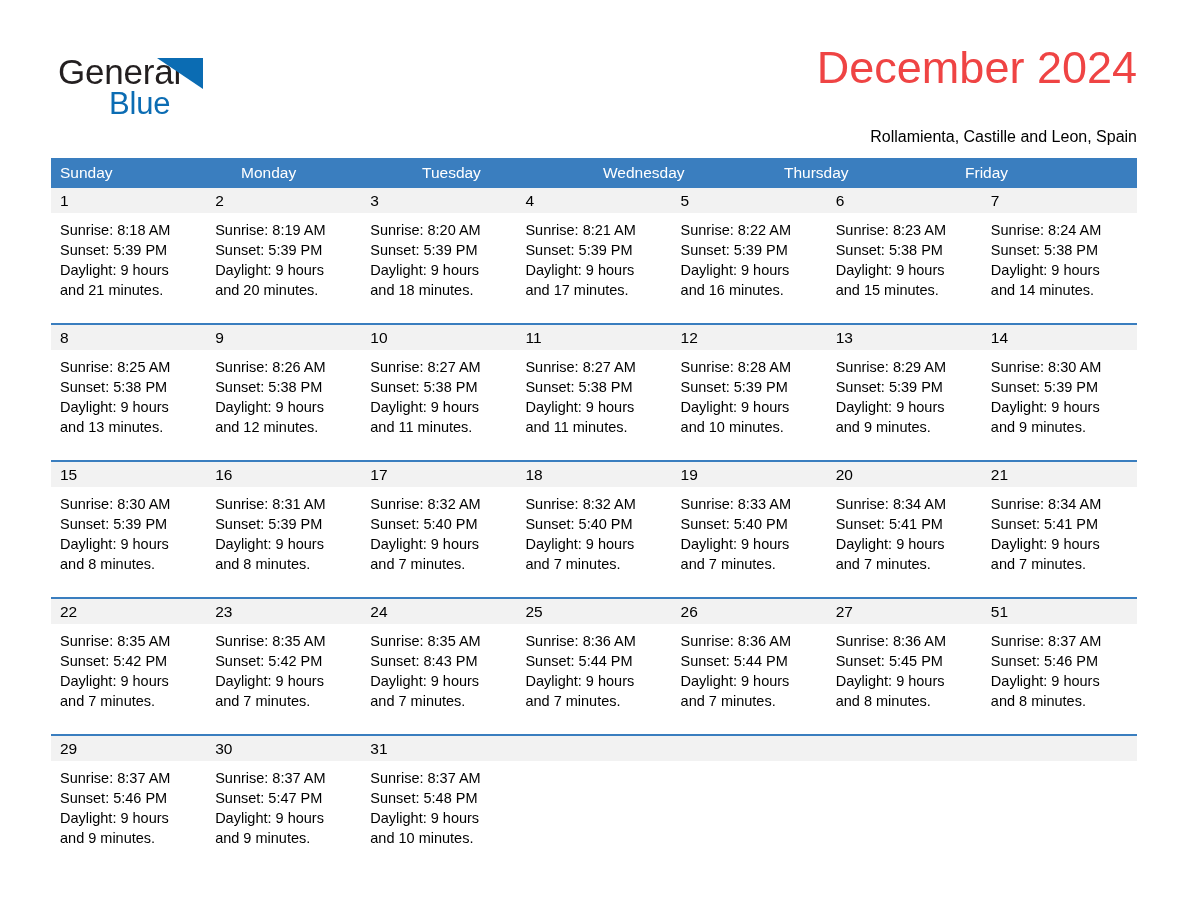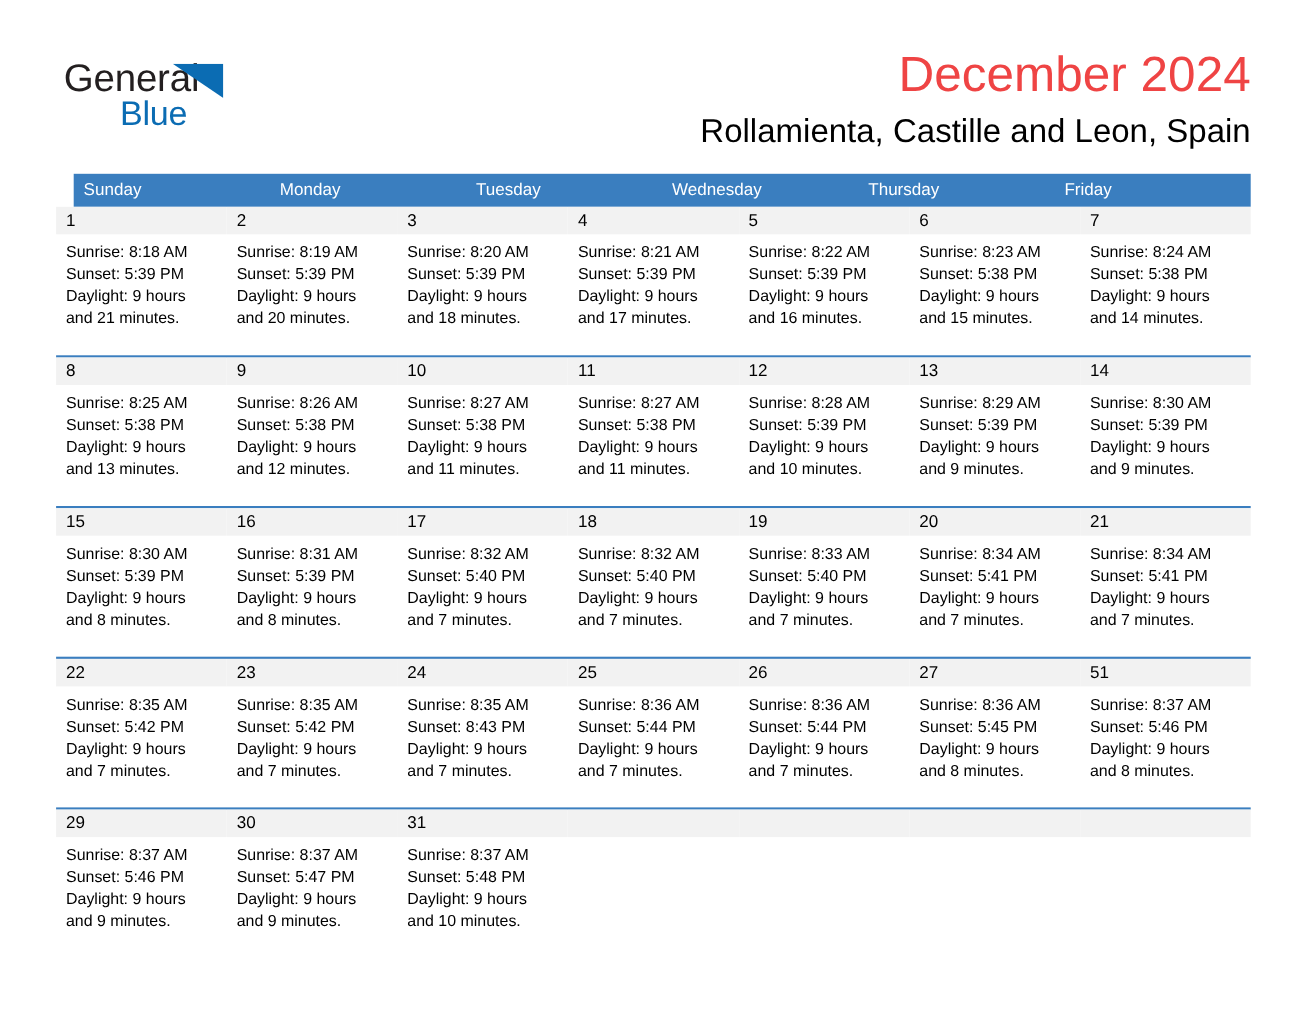--- a/index.html
+++ b/index.html
@@ -74,40 +74,39 @@
     width: 700px;
   }
   .cal-title {
     font-size: 45px;
     line-height: 56px;
     font-weight: 400;
     color: #ef4444;
     white-space: nowrap;
   }
   .cal-subtitle {
-    font-size: 30px;
+    font-size: 16px;
     line-height: 30px;
     font-weight: 400;
     color: #000000;
-    margin-top: 9px;
+    margin-top: 26px;
     white-space: nowrap;
   }
 
   
   .calendar {
     position: absolute;
     left: 51px;
     top: 158px;
     width: 1086px;
   }
   .weekday-row {
     display: flex;
     background: #3a7ebf;
     height: 30px;
-    margin-left: 16px;
   }
   .weekday-cell {
     flex: 1 1 0;
     color: #ffffff;
     font-size: 15.5px;
     line-height: 30px;
     padding-left: 9px;
     box-sizing: border-box;
     white-space: nowrap;
     overflow: hidden;

